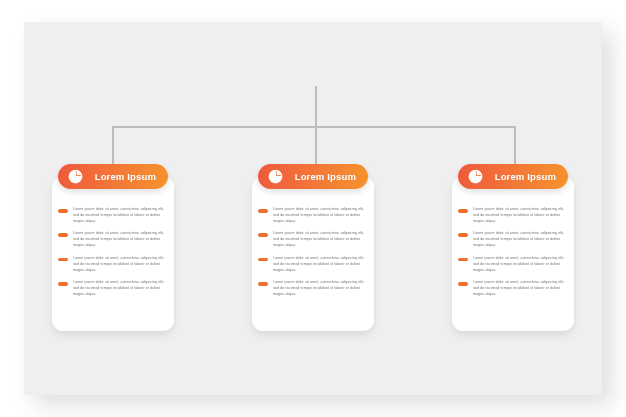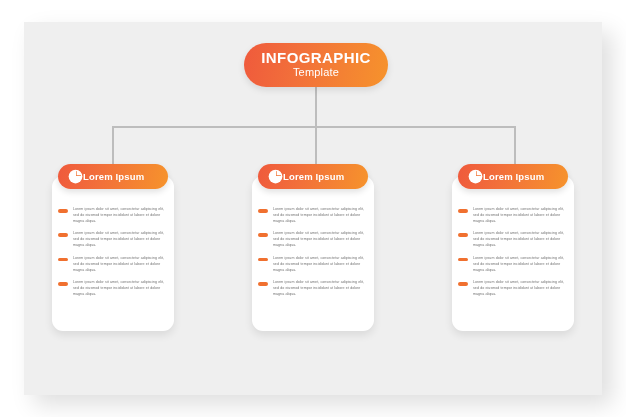--- a/index.html
+++ b/index.html
@@ -109,26 +109,26 @@
   .header-icon {
     width: 15px;
     height: 15px;
     margin-left: 10px;
     flex: 0 0 auto;
     display: block;
   }
 
   .header-label {
     flex: 1 1 auto;
-    text-align: left;
+    text-align: right;
     color: #ffffff;
     font-size: 9.5px;
     font-weight: bold;
     letter-spacing: 0.15px;
-    padding-right: 0;
+    padding-right: 12px;
   }
 
   .rows {
     position: relative;
     z-index: 5;
     padding: 18px 8px 0 10px;
   }
 
   .row {
     display: flex;
@@ -162,24 +162,20 @@
 <div id="screen">
 
   <div id="page-sheet"></div>
 
   <div class="conn" id="conn-trunk"></div>
   <div class="conn" id="conn-cross"></div>
   <div class="conn" id="conn-left"></div>
   <div class="conn" id="conn-mid"></div>
   <div class="conn" id="conn-right"></div>
 
-  <div id="title-pill">
-    <div id="title-main">INFOGRAPHIC</div>
-    <div id="title-sub">Template</div>
-  </div>
 
   <div class="column" id="col-0">
     <div class="card-body"></div>
     <div class="card-header">
       <svg class="header-icon" viewBox="0 0 24 24">
         <circle cx="12" cy="12" r="11" fill="#ffffff"></circle>
         <path d="M12.9 3.1 A9 9 0 0 1 20.9 11.1 L12.9 11.1 Z" fill="#f0702f"></path>
         <path d="M11.1 3.1 A9 9 0 1 0 20.9 12.9 L11.1 12.9 Z" fill="#ffffff"></path>
         <path d="M13.9 2.1 A10 10 0 0 1 21.9 10.1 L13.9 10.1 Z" fill="#ffffff"></path>
       </svg>

